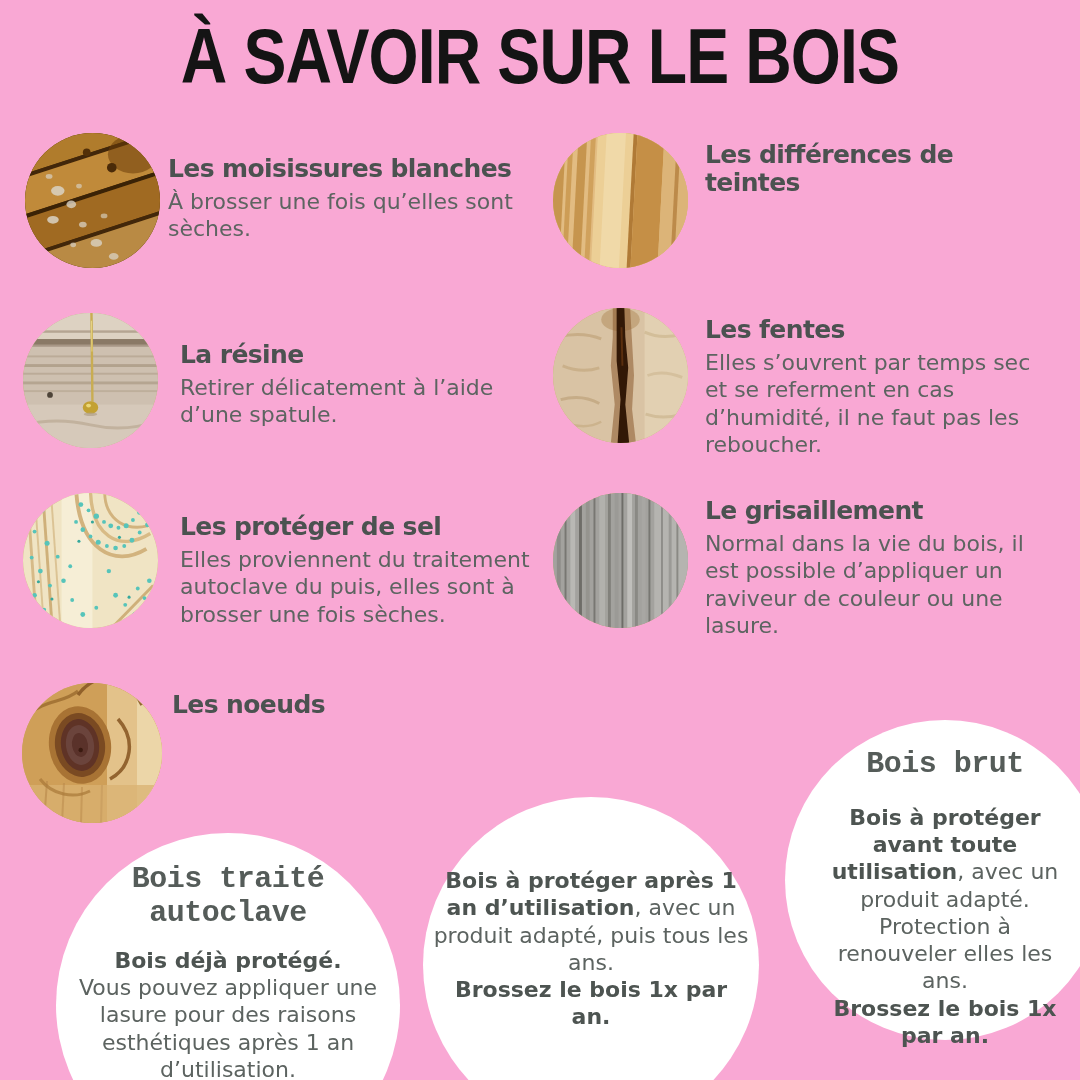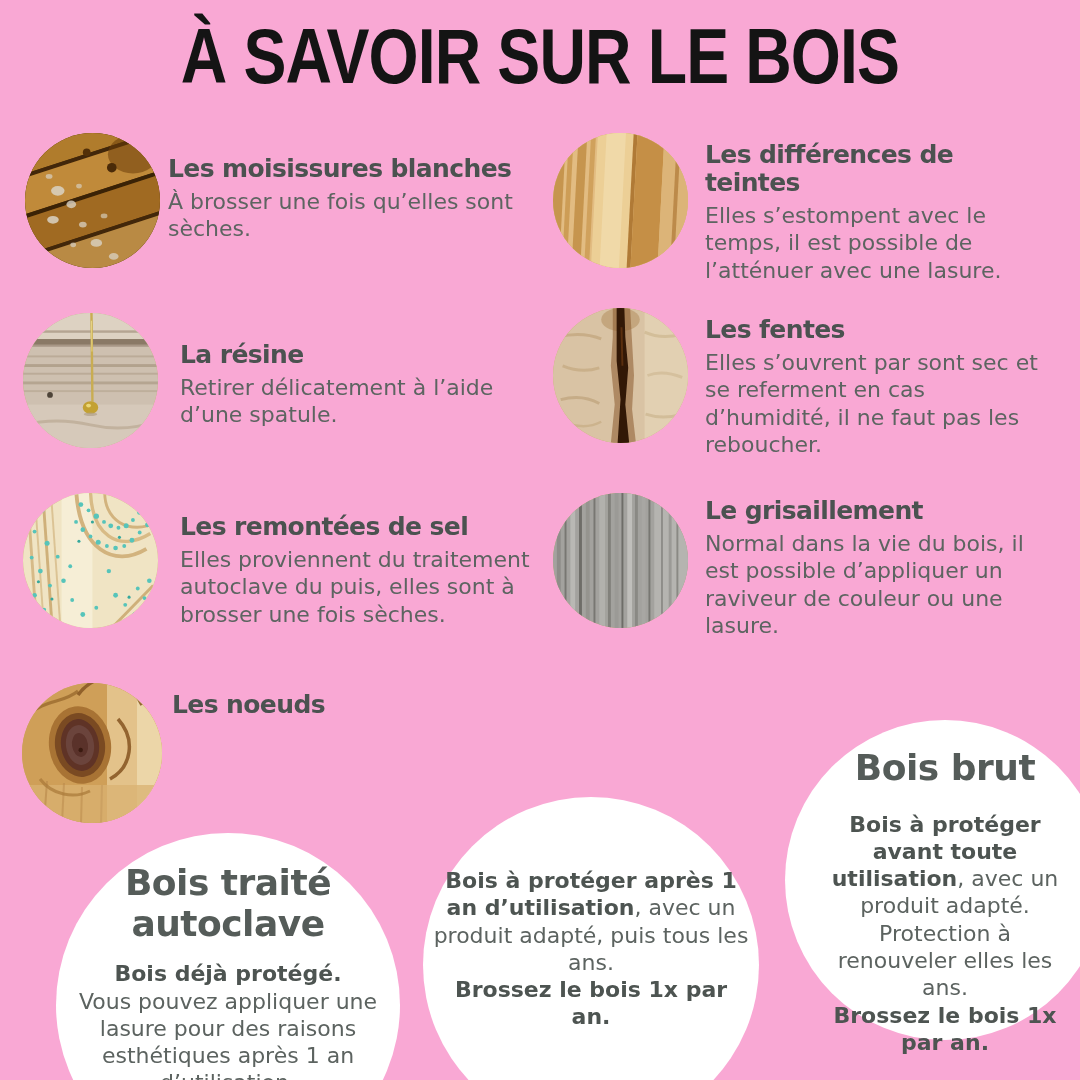--- a/index.html
+++ b/index.html
@@ -31,22 +31,22 @@
     letter-spacing:-0.6px;line-height:1.12;color:#4b5250;
   }
   .item-body{margin:0;font-size:22px;line-height:1.24;color:#5d6461;}
   
   .card{
     position:absolute;border-radius:50%;background:#ffffff;
     display:flex;flex-direction:column;align-items:center;
     box-sizing:border-box;text-align:center;
   }
   .card-title{
-    margin:0;font-size:36px;font-weight:bold;letter-spacing:-0.5px;
-    line-height:1.13;color:#555c59;white-space:pre-line;
+    margin:0;font-size:30px;font-weight:bold;letter-spacing:-0.5px;
+    line-height:1.13;color:#555c59;white-space:pre-line;font-family:Liberation Mono, monospace;
   }
   .card-body{font-size:22px;line-height:1.24;color:#5c6360;}
   .seg-bold{font-weight:bold;color:#4d5451;}
   .seg-block{display:block;text-align:center;}
 </style>
 </head>
 <body>
 
 <div class="canvas">
 
@@ -101,21 +101,20 @@
           <rect x="52" y="-10" width="20" height="160" fill="#f0d9a8"></rect>
           <rect x="80" y="-10" width="4" height="160" fill="#b07a36"></rect>
           <rect x="84" y="-10" width="28" height="160" fill="#c58f46"></rect>
           <rect x="112" y="-10" width="28" height="160" fill="#dcb478"></rect>
           <rect x="125" y="-10" width="4" height="160" fill="#bc8a4a"></rect>
         </g>
       </svg>
     </div>
     <div class="item-txt" style="left:152px;top:8px;width:345px;">
       <h2 class="item-heading">Les différences de teintes</h2>
-      <p class="item-body">Elles s’estompent avec le temps, il est possible de l’atténuer avec une lasure.</p>
     </div>
   </div>
 
   <div class="item" style="left:23px;top:313px;">
     <div class="photo">
       <svg viewBox="0 0 140 140">
         <rect width="140" height="140" fill="#cec0b0"></rect>
         <rect x="0" y="0" width="140" height="28" fill="#ddd2c2"></rect>
         <rect x="0" y="18" width="140" height="2.5" fill="#b5a592"></rect>
         <rect x="0" y="27" width="140" height="6" fill="#8a7966"></rect>
@@ -154,21 +153,21 @@
         <path d="M98,70 q16,-6 36,2" fill="none" stroke="#cdb68f" stroke-width="3" opacity="0.6"></path>
         <path d="M96,110 q18,6 38,0" fill="none" stroke="#c8b089" stroke-width="3" opacity="0.6"></path>
         <ellipse cx="70" cy="12" rx="20" ry="12" fill="#b08a58" opacity="0.5"></ellipse>
         <path d="M62,0 L80,0 L82,35 L84,70 L82,105 L86,140 L60,140 L64,100 L60,60 L62,30 Z" fill="#8a5a2e" opacity="0.55"></path>
         <path d="M66,0 L74,0 L75,30 L78,62 L75,100 L79,140 L67,140 L70,95 L66,55 Z" fill="#321806"></path>
         <path d="M70,20 L72,20 L73,60 L71,60 Z" fill="#5a2e0e"></path>
       </svg>
     </div>
     <div class="item-txt" style="left:152px;top:8px;width:350px;">
       <h2 class="item-heading">Les fentes</h2>
-      <p class="item-body">Elles s’ouvrent par sont sec et se referment en cas d’humidité, il ne faut pas les reboucher.</p>
+      <p class="item-body">Elles s’ouvrent par temps sec et se referment en cas d’humidité, il ne faut pas les reboucher.</p>
     </div>
   </div>
 
   <div class="item" style="left:23px;top:493px;">
     <div class="photo">
       <svg viewBox="0 0 140 140">
         <rect width="140" height="140" fill="#f0e4c4"></rect>
         <rect x="40" y="0" width="32" height="140" fill="#f6eed6"></rect>
         <g transform="rotate(-4 70 70)">
           <rect x="8" y="-10" width="3" height="160" fill="#d6ba88"></rect>
@@ -228,21 +227,21 @@
           <circle cx="72" cy="30" r="1.6"></circle>
             <circle cx="100" cy="46" r="1.6"></circle>
             <circle cx="30" cy="110" r="1.6"></circle>
           <circle cx="110" cy="108" r="1.6"></circle>
             <circle cx="16" cy="92" r="1.6"></circle>
             <circle cx="58" cy="50" r="1.6"></circle>
         </g>
       </svg>
     </div>
     <div class="item-txt" style="left:157px;top:20px;width:375px;">
-      <h2 class="item-heading">Les remontées de sel</h2>
+      <h2 class="item-heading">Les protéger de sel</h2>
       <p class="item-body">Elles proviennent du traitement autoclave du puis, elles sont à brosser une fois sèches.</p>
     </div>
   </div>
 
   <div class="item" style="left:553px;top:493px;">
     <div class="photo">
       <svg viewBox="0 0 140 140">
         <rect width="140" height="140" fill="#a3a29e"></rect>
         <rect x="105" y="0" width="35" height="140" fill="#b5b4b0"></rect>
         <g>

